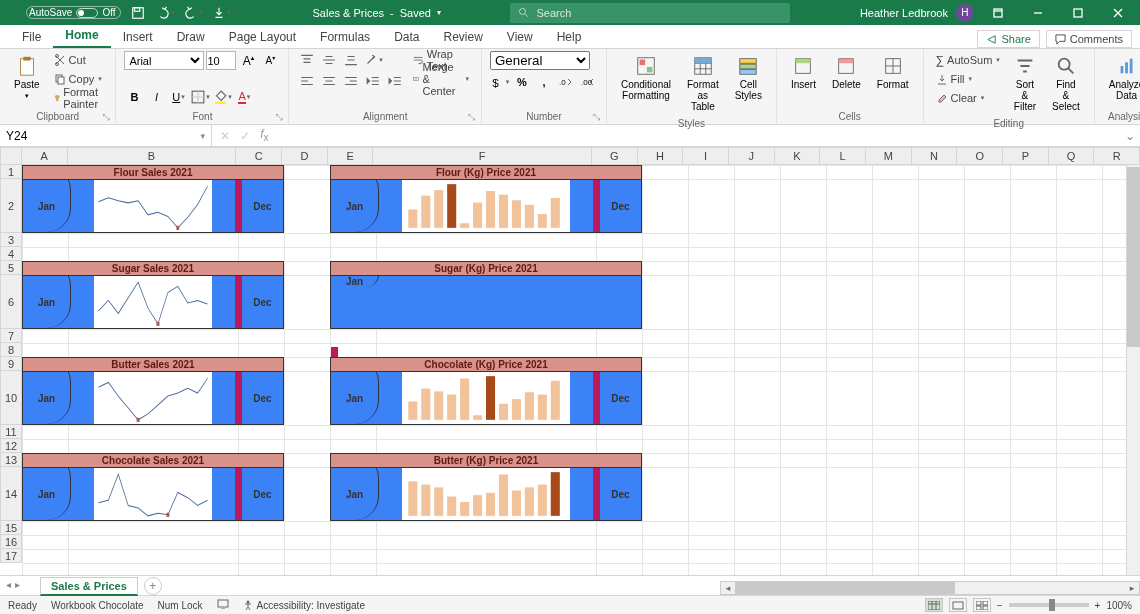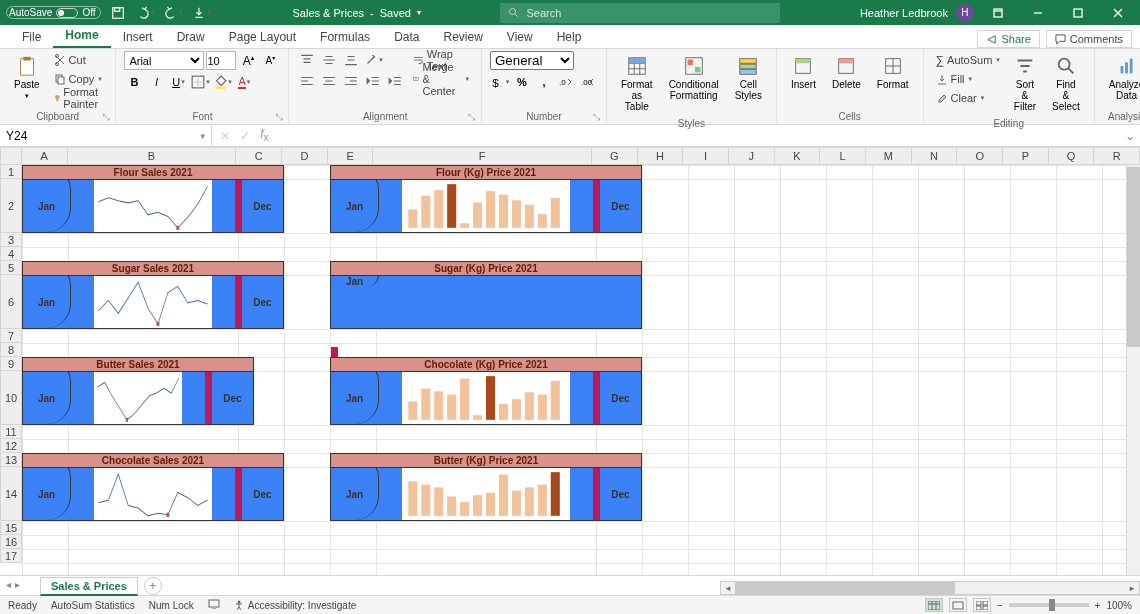--- a/index.html
+++ b/index.html
@@ -1,21 +1,21 @@
 <!DOCTYPE html>
 <html><head>
 <meta charset="utf-8">
 <style>
 * { box-sizing: border-box; margin: 0; padding: 0; font-family: "Segoe UI", Arial, sans-serif; }
 html, body { width: 1140px; height: 614px; overflow: hidden; background: #fff; }
 
 
 .titlebar { height: 25px; background: #1a7a4a; display: flex; align-items: center; color: #fff; font-size: 11px; padding: 0 6px; }
 .titlebar .left { display: flex; align-items: center; gap: 6px; }
-.autosave { border: 1px solid rgba(255,255,255,.5); border-radius: 10px; padding: 0 4px 0 2px; display: flex; align-items: center; gap: 4px; font-size: 10px; }
+.autosave { border: 1px solid rgba(255,255,255,.5); border-radius: 10px; padding: 0 4px 0 2px; display: flex; align-items: center; gap: 4px; font-size: 10px; margin-left: 20px; }
 .toggle { width: 22px; height: 10px; border: 1px solid rgba(255,255,255,.7); border-radius: 5px; position: relative; }
 .toggle::after { content:''; position:absolute; width:6px; height:6px; border-radius:50%; background:#fff; left:1px; top:1px; }
 .qat-btn { width: 22px; height: 20px; display: flex; align-items: center; justify-content: center; cursor: pointer; }
 .qat-btn svg { width: 14px; height: 14px; stroke:#fff; fill:none; stroke-width:1.3; }
 .doc-title { margin: 0 auto 0 80px; display:flex; gap:6px; align-items:center;}
 .search-box { background: #3a926a; height: 20px; width: 280px; display: flex; align-items: center; padding: 0 8px; gap: 6px; color: #d9ead8; font-size: 11px; border-radius:2px;}
 .titlebar .right { margin-left: auto; display: flex; align-items: center; gap: 8px; }
 .user-badge { width: 18px; height: 18px; border-radius: 50%; background: #6b4a9a; color:#fff; font-size:10px; display:flex; align-items:center; justify-content:center; }
 .win-btn { width: 32px; height: 25px; display:flex; align-items:center; justify-content:center; cursor:pointer; }
 .win-btn svg { width:10px; height:10px; stroke:#fff; fill:none; stroke-width:1.3; }
@@ -234,21 +234,21 @@
             </svg>
             <span>Format Painter</span>
           </div>
       </div>
     </div>
     <div class="label">Clipboard</div>
     <div class="launcher">⤡</div>
   </div>
 
   <div class="group">
-    <div class="body" style="flex-direction:column; gap:3px;">
+    <div class="body" style="flex-direction:column; gap:18px;">
       <div class="font-row">
         <select class="name"><option>Arial</option></select>
         <input class="size" value="10" style="">
         <div class="icon-btn">
             <span style="font-size:12px">A<sup style="font-size:7px">▴</sup></span>
           </div>
         <div class="icon-btn">
             <span style="font-size:10px">A<sup style="font-size:6px">▾</sup></span>
           </div>
       </div>
@@ -351,21 +351,21 @@
             <span>Merge &amp; Center</span>
           </div>
       </div>
     </div>
     <div class="label">Alignment</div>
     <div class="launcher">⤡</div>
   </div>
 
   <div class="group">
     <div class="body" style="flex-direction:column;gap:3px">
-      <select style="width:84px"><option>General</option></select>
+      <select style="width:100px"><option>General</option></select>
       <div class="icon-row">
         <div class="icon-btn dd">
             <svg viewBox="0 0 12 12">
               <text x="1" y="10" font-size="10">$</text>
             </svg>
           </div>
         <div class="icon-btn">
             <b>%</b>
           </div>
         <div class="icon-btn">
@@ -387,32 +387,32 @@
     </div>
     <div class="label">Number</div>
     <div class="launcher">⤡</div>
   </div>
 
   <div class="group">
     <div class="body">
       <div class="big-btn">
           <svg viewBox="0 0 24 24">
             <rect x="3" y="3" width="18" height="18" fill="none" stroke="#666"></rect>
+            <rect x="5" y="5" width="6" height="6" fill="#e57373"></rect>
+            <rect x="13" y="13" width="6" height="6" fill="#81c784"></rect>
+          </svg>
+          <span>Conditional Formatting</span>
+        </div>
+      <div class="big-btn">
+          <svg viewBox="0 0 24 24">
+            <rect x="3" y="3" width="18" height="18" fill="none" stroke="#666"></rect>
             <path d="M3 9h18M3 15h18M9 3v18M15 3v18" stroke="#666"></path>
             <rect x="3" y="3" width="18" height="6" fill="#7ba9d6"></rect>
           </svg>
           <span>Format as Table</span>
-        </div>
-      <div class="big-btn">
-          <svg viewBox="0 0 24 24">
-            <rect x="3" y="3" width="18" height="18" fill="none" stroke="#666"></rect>
-            <rect x="5" y="5" width="6" height="6" fill="#e57373"></rect>
-            <rect x="13" y="13" width="6" height="6" fill="#81c784"></rect>
-          </svg>
-          <span>Conditional Formatting</span>
         </div>
       <div class="big-btn">
           <svg viewBox="0 0 24 24">
             <rect x="3" y="4" width="18" height="5" fill="#ffd54f" stroke="#666"></rect>
             <rect x="3" y="10" width="18" height="5" fill="#aed581" stroke="#666"></rect>
             <rect x="3" y="16" width="18" height="5" fill="#90caf9" stroke="#666"></rect>
           </svg>
           <span>Cell Styles</span>
         </div>
     </div>
@@ -606,21 +606,21 @@
     <div class="title">Sugar Sales 2021</div>
     <div class="side left">Jan</div>
     <div class="chart">
             <svg viewBox="0 0 160 50" preserveAspectRatio="none">
               <polyline points="6,33.5 19.454545454545453,23.5 32.90909090909091,36 46.36363636363637,21 59.81818181818182,6 73.27272727272728,31 86.72727272727273,46 100.18181818181819,16 113.63636363636364,10 127.0909090909091,26 140.54545454545456,23.5 154,27" fill="none" stroke="#4a6a9a" stroke-width="1"></polyline>
               <rect x="84.72727272727273" y="44" width="4" height="4" fill="#b35a45"></rect>
             </svg>
           </div>
     <div class="side right">Dec</div>
         </div>
-        <div class="panel" style="left: 0px; top: 192px; width: 232px; height: 68px;">
+        <div class="panel" style="left: 0px; top: 192px; width: 262px; height: 68px;">
     <div class="title">Butter Sales 2021</div>
     <div class="side left">Jan</div>
     <div class="chart">
             <svg viewBox="0 0 160 50" preserveAspectRatio="none">
               <polyline points="6,14.571428571428573 19.454545454545453,10 32.90909090909091,23.142857142857146 46.36363636363637,34.57142857142857 59.81818181818182,46 73.27272727272728,40.285714285714285 86.72727272727273,31.714285714285715 100.18181818181819,23.142857142857146 113.63636363636364,20.285714285714285 127.0909090909091,15.714285714285715 140.54545454545456,20.285714285714285 154,6" fill="none" stroke="#4a6a9a" stroke-width="1"></polyline>
               <rect x="57.81818181818182" y="44" width="4" height="4" fill="#b35a45"></rect>
             </svg>
           </div>
     <div class="side right">Dec</div>
         </div>
@@ -736,21 +736,21 @@
   <div class="hscroll">
     <div class="arrow">◂</div>
     <div class="thumb" style="flex:0 0 220px"></div>
     <div style="flex:1"></div>
     <div class="arrow">▸</div>
   </div>
 </div>
 
 <div class="statusbar">
   <span>Ready</span>
-  <span>AutoSum Statistics</span>
+  <span>Workbook Chocolate</span>
   <span>Num Lock</span>
   <span><svg width="12" height="10" viewBox="0 0 12 10">
         <rect x="1" y="1" width="10" height="7" fill="none" stroke="#666"></rect>
         <path d="M4 10h4" stroke="#666"></path>
       </svg></span>
   <span style="display:flex;gap:4px;align-items:center">
       <svg width="10" height="10" viewBox="0 0 10 10">
         <circle cx="5" cy="2" r="1.5" fill="#666"></circle>
         <path d="M2 4h6M5 4v3l-2 3M5 7l2 3" stroke="#666" fill="none"></path>
       </svg>

